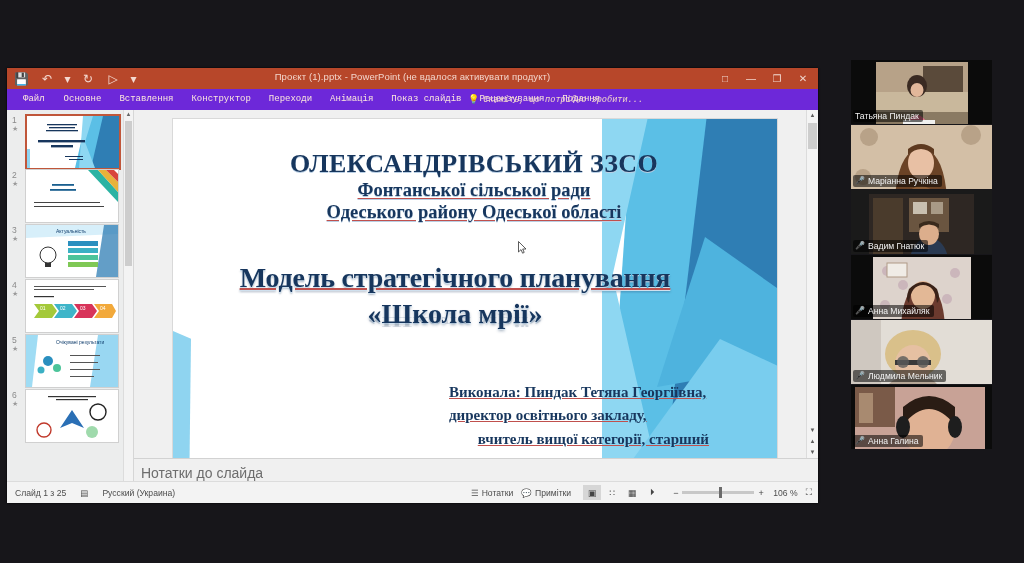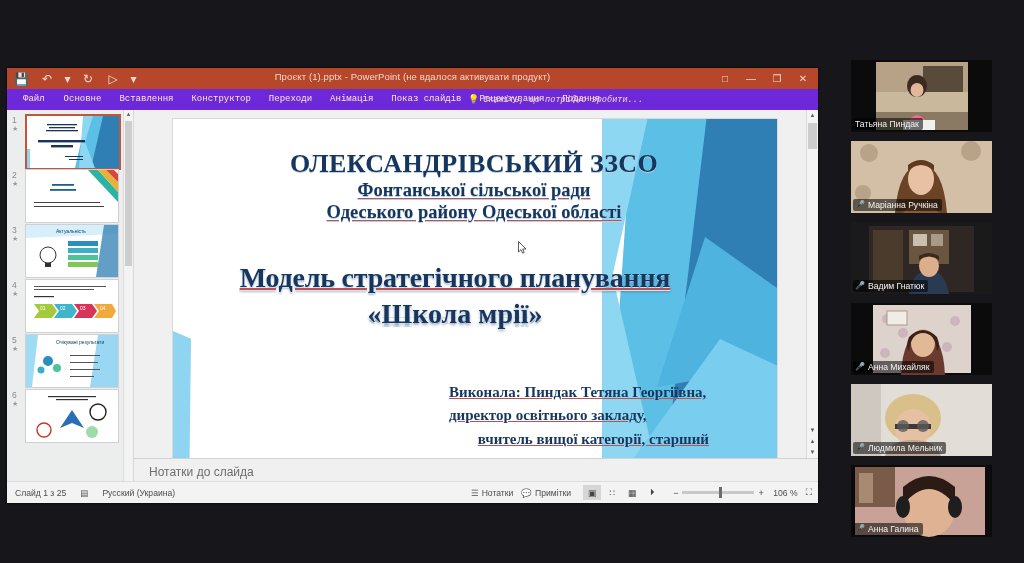--- a/index.html
+++ b/index.html
@@ -98,42 +98,42 @@
 
   .stagescroll{position:absolute;right:0;top:0;width:11px;height:348px;background:#f4f4f4;
                border-left:1px solid #dcdcdc;}
   .stagescroll .ar{height:11px;text-align:center;font-size:6px;color:#5b5b5b;line-height:11px;}
   .sthumb{position:absolute;left:1px;top:13px;width:9px;height:26px;background:#cdcdcd;}
   .sbot{position:absolute;left:0;bottom:0;width:11px;}
   .sbot div{height:11px;text-align:center;font-size:6px;color:#5b5b5b;line-height:11px;}
 
   .notesbar{position:absolute;left:127px;right:0;bottom:0;height:22px;background:#f0f0f0;
             border-top:1px solid #d2d2d2;}
-  .notestext{position:absolute;left:15px;top:6px;font-size:12px;color:#6d6d6d;}
+  .notestext{position:absolute;left:7px;top:6px;font-size:14px;color:#6d6d6d;}
 
   .statusbar{position:absolute;left:0;right:0;bottom:0;height:21px;background:#f3f3f3;
              border-top:1px solid #dcdcdc;}
   .sbleft{position:absolute;left:8px;top:0;height:21px;display:flex;align-items:center;gap:14px;justify-content:center;}
   .sbleft span{font-size:8.6px;color:#4d4d4d;}
   .sbright{position:absolute;right:6px;top:0;height:21px;display:flex;align-items:center;gap:8px;}
   .sbright .it{display:flex;align-items:center;gap:3px;font-size:8.6px;color:#4d4d4d;}
   .vbtns{display:flex;align-items:center;gap:2px;margin:0 4px;}
   .vbtn{width:18px;height:15px;display:flex;align-items:center;justify-content:center;
         font-size:9px;color:#444;}
   .vbtn.active{background:#d6d6d6;}
   .zoomwrap{display:flex;align-items:center;gap:4px;}
   .zbar{position:relative;width:72px;height:3px;background:#c8c8c8;}
   .zknob{position:absolute;left:37px;top:-4px;width:3px;height:11px;background:#6b6b6b;}
   .zpct{font-size:8.6px;color:#4d4d4d;min-width:26px;text-align:right;}
   .fitb{font-size:9px;color:#444;}
 
   
   .people{position:absolute;left:851px;top:60px;width:141px;height:440px;}
-  .pcell{position:relative;width:141px;height:72px;background:#0c0c0c;overflow:hidden;
-         margin-bottom:9px;}
+  .pcell{position:relative;width:141px;height:64px;background:#0c0c0c;overflow:hidden;
+         margin-bottom:1px;}
   .pvid{position:absolute;inset:0;}
   .pname{position:absolute;left:2px;bottom:2px;max-width:137px;display:flex;align-items:center;gap:3px;
          background:rgba(0,0,0,.55);padding:1px 4px 1px 2px;border-radius:2px;}
   .pname .mute{color:#e8453c;font-size:8px;line-height:1;}
   .pname .nm{color:#f2f2f2;font-size:8.6px;white-space:nowrap;}
 </style>
 </head>
 <body>
 
 <div class="screen">

